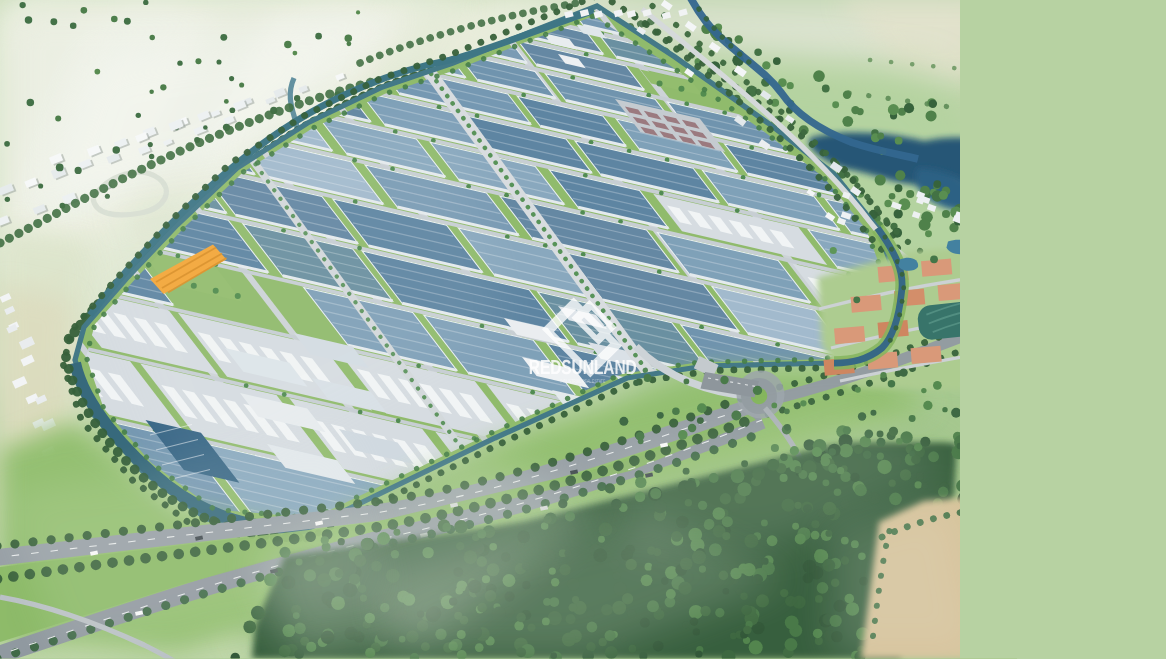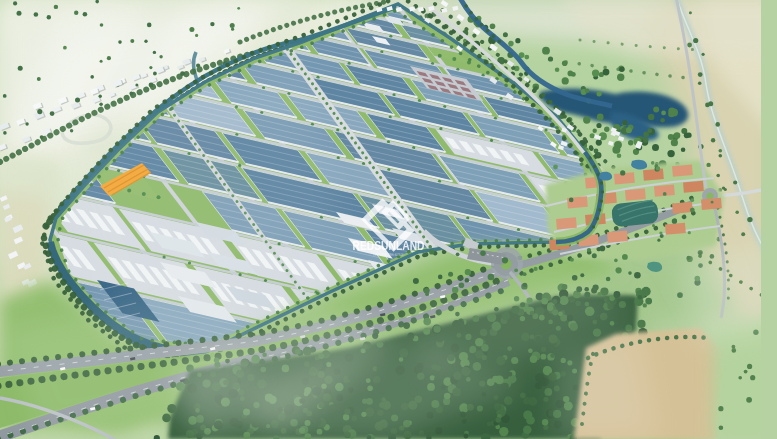--- a/index.html
+++ b/index.html
@@ -1,15 +1,15 @@
 <!DOCTYPE html>
 <html><head><meta charset="utf-8">
 <style>
 html,body{margin:0;padding:0;background:#b7d2a2;font-family:"Liberation Sans",sans-serif;}
-#scene{width:761px;height:439px;overflow:hidden;position:relative;text-align:center;}
+#scene{width:640px;height:439px;overflow:hidden;position:relative;text-align:center;}
 </style></head>
 <body>
 
 <div id="scene">
 <svg width="777" height="439" viewBox="0 0 777 439">
 
 <defs>
 <filter id="b2" x="-30%" y="-30%" width="160%" height="160%">
           <feGaussianBlur stdDeviation="2"></feGaussianBlur>
         </filter>

